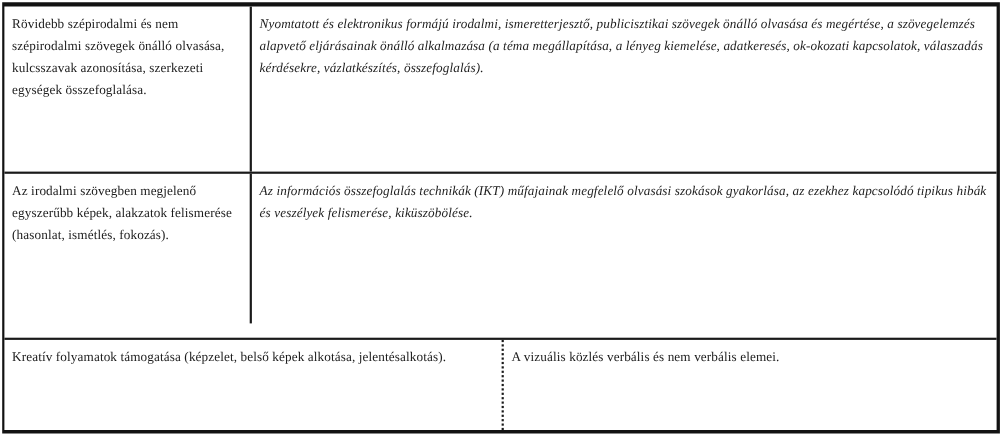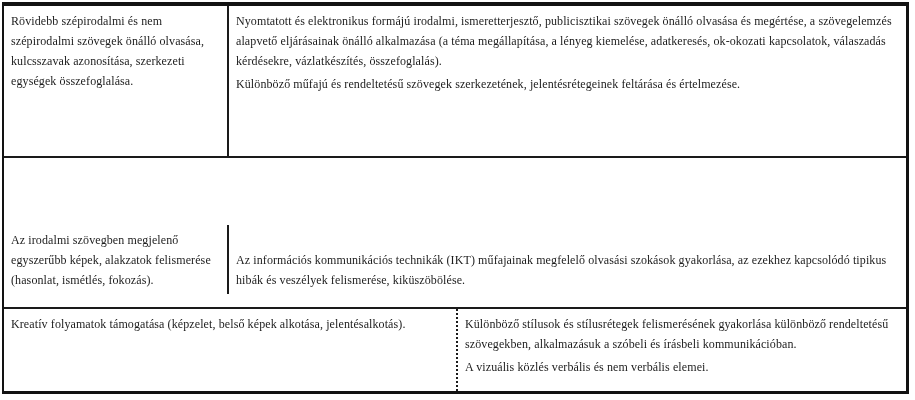--- a/index.html
+++ b/index.html
@@ -30,21 +30,21 @@
     flex-direction: column;
   }
   .trow {
     display: flex;
     box-sizing: border-box;
   }
   .trow.bordered {
     border-top: 2px solid #1a1a1a;
   }
   .row1 { height: 150px; }
-  .row2 { height: 138px; align-items: flex-end; }
+  .row2 { height: 138px; }
   .row3 { flex: 1; margin-top: 13px; }
   .cell {
     box-sizing: border-box;
     padding: 5px 8px 4px 7px;
     font-size: 12px;
     line-height: 20px;
     letter-spacing: 0.1px;
     overflow: hidden;
   }
   .cell p {
@@ -53,20 +53,21 @@
   .cell p:last-child {
     margin-bottom: 0;
   }
   .left-narrow {
     width: 225px;
     flex: 0 0 225px;
     border-right: 2px solid #1a1a1a;
   }
   .right-wide {
     flex: 1;
+    font-style: italic;
   }
   .left-wide {
     width: 452px;
     flex: 0 0 452px;
   }
   .right-dotted {
     flex: 1;
     border-left: 2px dotted #1a1a1a;
   }
 </style>
@@ -75,37 +76,35 @@
 
 <div class="page">
   <div class="ctable">
 
     <div class="trow row1">
       <div class="cell left-narrow">
         <p>Rövidebb szépirodalmi és nem szépirodalmi szövegek önálló olvasása, kulcsszavak azonosítása, szerkezeti egységek összefoglalása.</p>
       </div>
       <div class="cell right-wide">
         <p>Nyomtatott és elektronikus formájú irodalmi, ismeretterjesztő, publicisztikai szövegek önálló olvasása és megértése, a szövegelemzés alapvető eljárásainak önálló alkalmazása (a téma megállapítása, a lényeg kiemelése, adatkeresés, ok-okozati kapcsolatok, válaszadás kérdésekre, vázlatkészítés, összefoglalás).</p>
-        <p>Különböző műfajú és rendeltetésű szövegek szerkezetének, jelentésrétegeinek feltárása és értelmezése.</p>
       </div>
     </div>
 
     <div class="trow row2 bordered">
       <div class="cell left-narrow">
         <p>Az irodalmi szövegben megjelenő egyszerűbb képek, alakzatok felismerése (hasonlat, ismétlés, fokozás).</p>
       </div>
       <div class="cell right-wide">
-        <p>Az információs kommunikációs technikák (IKT) műfajainak megfelelő olvasási szokások gyakorlása, az ezekhez kapcsolódó tipikus hibák és veszélyek felismerése, kiküszöbölése.</p>
+        <p>Az információs összefoglalás technikák (IKT) műfajainak megfelelő olvasási szokások gyakorlása, az ezekhez kapcsolódó tipikus hibák és veszélyek felismerése, kiküszöbölése.</p>
       </div>
     </div>
 
     <div class="trow row3 bordered">
       <div class="cell left-wide">
         <p>Kreatív folyamatok támogatása (képzelet, belső képek alkotása, jelentésalkotás).</p>
       </div>
       <div class="cell right-dotted">
-        <p>Különböző stílusok és stílusrétegek felismerésének gyakorlása különböző rendeltetésű szövegekben, alkalmazásuk a szóbeli és írásbeli kommunikációban.</p>
         <p>A vizuális közlés verbális és nem verbális elemei.</p>
       </div>
     </div>
 
   </div>
 </div>
 
 </body></html>

